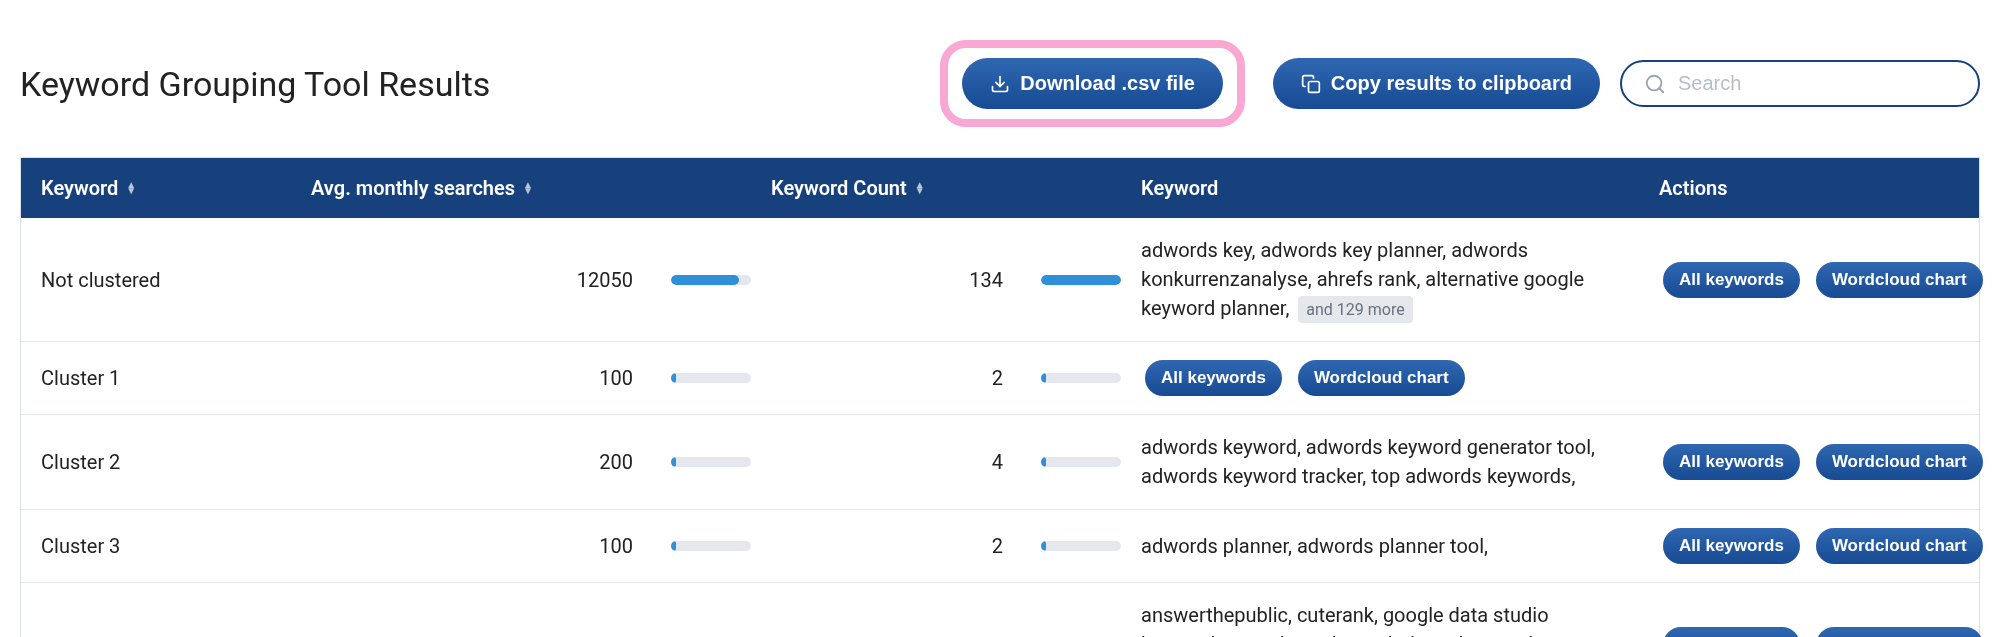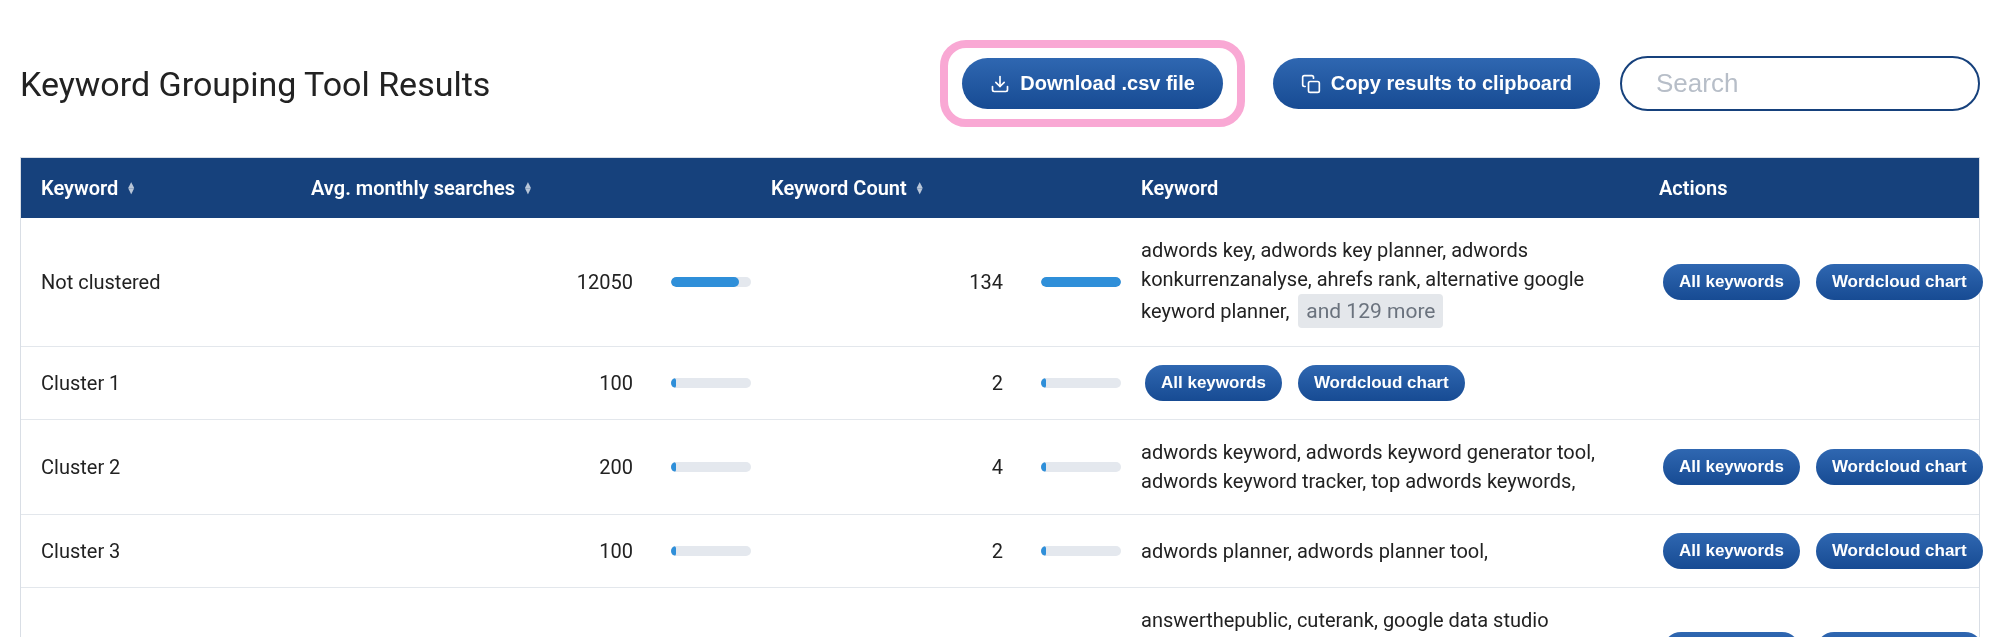--- a/index.html
+++ b/index.html
@@ -49,21 +49,21 @@
     gap: 12px;
     border: 2px solid #16417c;
     border-radius: 999px;
     padding: 10px 22px;
     width: 360px;
   }
   .search-wrap svg { width: 22px; height: 22px; color: #9aa4b1; }
   .search-input {
     border: none;
     outline: none;
-    font-size: 26px;
+    font-size: 20px;
     color: #4d7c0f;
     flex: 1;
     background: transparent;
   }
   .search-input::placeholder { color: #b7bec8; }
 
   .table {
     margin: 0 20px;
     border: 1px solid #d9dee5;
   }
@@ -108,21 +108,21 @@
     background: #2f8fd9;
     border-radius: 5px;
   }
   .keyword-text { line-height: 1.45; }
   .more-badge {
     display: inline-block;
     background: #e4e7eb;
     color: #6a727d;
     border-radius: 4px;
     padding: 2px 8px;
-    font-size: 21px;
+    font-size: 16px;
     margin-left: 4px;
   }
   .pill {
     display: inline-block;
     background: linear-gradient(180deg,#2f67b1 0%, #174b93 100%);
     color: #fff;
     border-radius: 999px;
     padding: 8px 16px;
     font-size: 17px;
     font-weight: 700;

